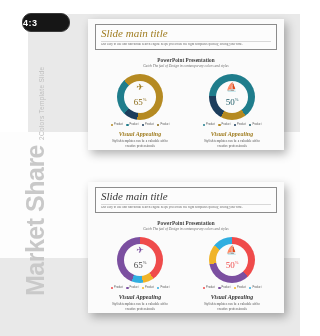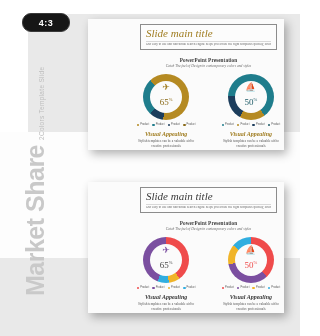--- a/index.html
+++ b/index.html
@@ -16,21 +16,21 @@
   .bg-grey-band{position:absolute;left:28px;top:14px;width:272px;height:118px;background:#e9e9e9;}
   .bg-white-mid{position:absolute;left:0;top:132px;width:300px;height:126px;background:#fdfdfd;}
   .bg-grey-low{position:absolute;left:0;top:258px;width:300px;height:78px;background:#e9e9e9;}
   .bg-white-left{position:absolute;left:0;top:14px;width:28px;height:118px;background:#ffffff;}
 
   
   .ratio-badge{
     position:absolute;left:22px;top:13px;width:46px;height:17px;
     background:#161616;border-radius:9px;
     border:1px solid #3a3a3a;
-    display:flex;align-items:center;justify-content:center;
+    display:flex;align-items:center;
     color:#ffffff;font-size:9px;font-weight:bold;letter-spacing:.5px;
   }
 
   
   .side-label{
     position:absolute;left:-52px;top:196px;width:160px;height:40px;
     transform:rotate(-90deg);transform-origin:center center;
     display:flex;align-items:flex-end;gap:5px;
   }
   .side-title{
@@ -43,21 +43,21 @@
   }
 
   
   .slide{
     position:absolute;background:#fbfbfb;
     box-shadow:3px 4px 9px rgba(0,0,0,.30);
     overflow:hidden;
   }
   .slide-1{left:88px;top:19px;width:196px;height:131px;}
   .slide-2{left:88px;top:182px;width:196px;height:131px;}
-  .slide-inner{position:absolute;inset:0;padding:5px 7px;box-sizing:border-box;margin-left:45px;}
+  .slide-inner{position:absolute;inset:0;padding:5px 7px;box-sizing:border-box;}
 
   
   .title-box{
     border:1px solid #8c8c8c;padding:3px 5px 2px 5px;
     background:#fcfcfc;
   }
   .title-box .inner-rule{border-bottom:1px solid #d8d8d8;padding-bottom:1px;}
   .slide-title{
     font-family:"Liberation Serif",serif;
     font-size:11px;font-style:italic;line-height:1.05;

